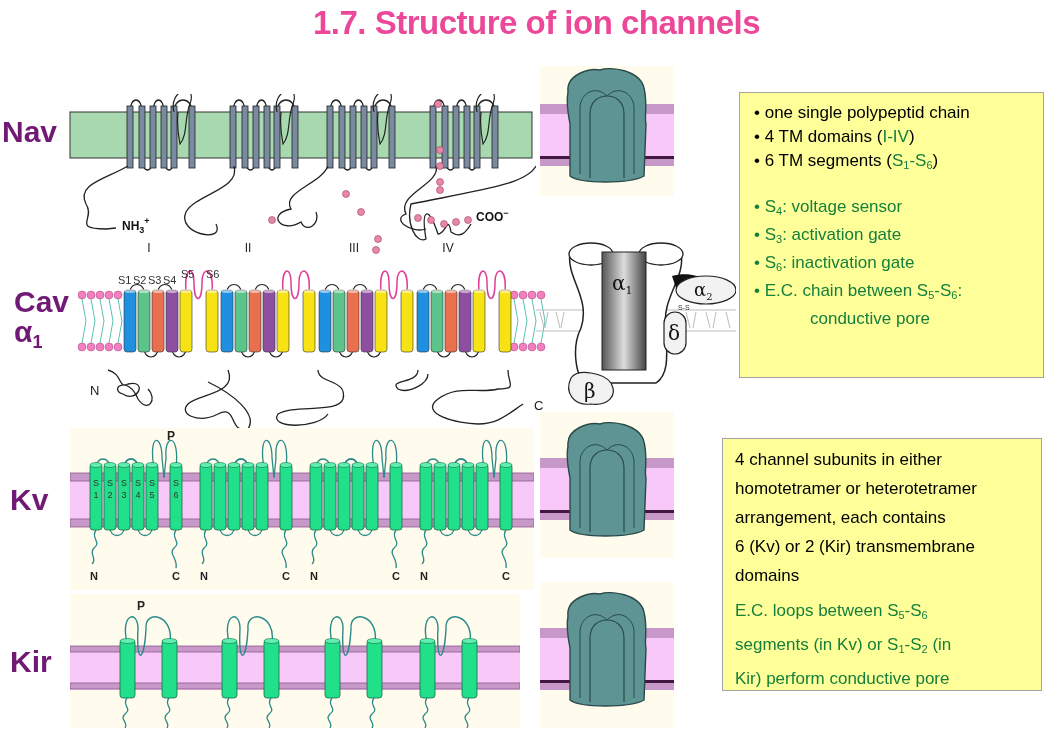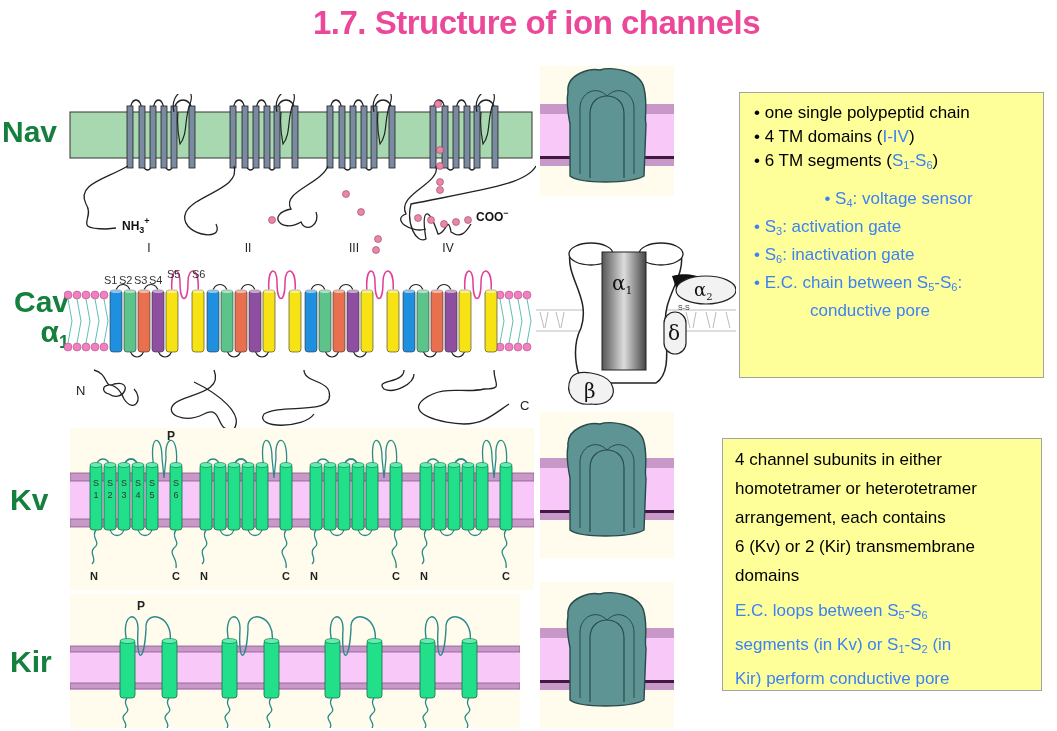--- a/index.html
+++ b/index.html
@@ -1,24 +1,24 @@
 <!DOCTYPE html>
 <html><head>
 <meta charset="utf-8">
 <style>
   html,body{margin:0;padding:0;background:#ffffff;}
   body{width:1057px;height:731px;position:relative;overflow:hidden;font-family:"Liberation Sans",sans-serif;}
   .title{position:absolute;left:0;top:4px;width:1057px;text-align:center;font-family:"Liberation Sans",sans-serif;font-weight:bold;font-size:33px;color:#ec4899;letter-spacing:-0.5px;margin-left:8px;}
-  .rowlabel{position:absolute;font-family:"Liberation Sans",sans-serif;font-weight:bold;color:#15803d;font-size:30px;line-height:30px;text-align:right;}
+  .rowlabel{position:absolute;font-family:"Liberation Sans",sans-serif;font-weight:bold;color:#701a75;font-size:30px;line-height:30px;text-align:left;}
   .rowlabel sub{font-size:18px;vertical-align:-6px;}
   .panel{position:absolute;}
   svg{display:block;}
   .infobox{position:absolute;background:#ffff99;border:1px solid #a3a3a3;font-family:"Liberation Sans",sans-serif;font-size:17px;color:#000;box-sizing:border-box;}
   .infobox .line{line-height:24px;white-space:nowrap;}
-  .red{color:#3b82f6;}
+  .red{color:#15803d;}
   .infobox sub{font-size:11px;vertical-align:-3px;}
   .indent{padding-left:14px;}
   .indent2{padding-left:56px;}
   .box2 .line{line-height:29px;}
 </style>
 </head>
 <body>
 
 <div class="title">1.7. Structure of ion channels</div>
 
@@ -107,21 +107,21 @@
       </g>
     <text x="56" y="136" font-family="Liberation Sans, sans-serif" font-size="12" font-weight="bold" fill="#111"><tspan>NH</tspan><tspan font-size="9" dy="3">3</tspan><tspan font-size="9" dy="-9">+</tspan></text>
     <text x="410" y="127" font-family="Liberation Sans, sans-serif" font-size="12" font-weight="bold" fill="#111"><tspan>COO</tspan><tspan font-size="9" dy="-5">−</tspan></text>
     <text x="83" y="158" font-family="Liberation Sans, sans-serif" font-size="12" fill="#222" text-anchor="middle">I</text>
     <text x="182" y="158" font-family="Liberation Sans, sans-serif" font-size="12" fill="#222" text-anchor="middle">II</text>
     <text x="288" y="158" font-family="Liberation Sans, sans-serif" font-size="12" fill="#222" text-anchor="middle">III</text>
     <text x="382" y="158" font-family="Liberation Sans, sans-serif" font-size="12" fill="#222" text-anchor="middle">IV</text>
   </svg>
 </div>
 
-<div class="panel" style="left:64px;top:264px;width:470px;height:168px;">
+<div class="panel" style="left:78px;top:264px;width:470px;height:168px;">
   <svg id="cav-svg" width="470" height="168" viewBox="0 0 470 168">
     <g id="cav-lipids">
         <circle cx="4" cy="31" r="4" fill="#f080c0" stroke="#b04080" stroke-width="0.5"></circle>
         <circle cx="4" cy="83" r="4" fill="#f080c0" stroke="#b04080" stroke-width="0.5"></circle>
         <path d="M4,35 L8,57 L4,79" fill="none" stroke="#30b0a0" stroke-width="0.8"></path>
         <circle cx="13" cy="31" r="4" fill="#f080c0" stroke="#b04080" stroke-width="0.5"></circle>
         <circle cx="13" cy="83" r="4" fill="#f080c0" stroke="#b04080" stroke-width="0.5"></circle>
         <path d="M13,35 L17,57 L13,79" fill="none" stroke="#30b0a0" stroke-width="0.8"></path>
         <circle cx="22" cy="31" r="4" fill="#f080c0" stroke="#b04080" stroke-width="0.5"></circle>
         <circle cx="22" cy="83" r="4" fill="#f080c0" stroke="#b04080" stroke-width="0.5"></circle>
@@ -446,21 +446,21 @@
         <path d="M399,104 c-6,8 6,10 -2,16 c-6,6 4,8 0,14" fill="none" stroke="#2a8a8a" stroke-width="1.3"></path>
       </g>
     <text x="67" y="16" font-family="Liberation Sans, sans-serif" font-size="12" font-weight="bold" fill="#222">P</text>
   </svg>
 </div>
 
 <div class="infobox" id="box1" style="left:739px;top:92px;width:305px;height:286px;padding:8px 0 0 14px;">
     <div class="line"><span>• one single polypeptid chain</span></div>
     <div class="line"><span>• 4 TM domains (</span><span class="red">I-IV</span><span>)</span></div>
     <div class="line"><span>• 6 TM segments (</span><span class="red">S</span><sub class="red">1</sub><span class="red">-</span><span class="red">S</span><sub class="red">6</sub><span>)</span></div>
-    <div class="line" style="margin-top: 10px; text-align: center;"><span class="red">• S</span><sub class="red">4</sub><span class="red">: voltage sensor</span></div>
+    <div class="line" style="margin-top: 18px;"><span class="red">• S</span><sub class="red">4</sub><span class="red">: voltage sensor</span></div>
     <div class="line"><span class="red">• S</span><sub class="red">3</sub><span class="red">: activation gate</span></div>
     <div class="line"><span class="red">• S</span><sub class="red">6</sub><span class="red">: inactivation gate</span></div>
     <div class="line"><span class="red">• E.C. chain between S</span><sub class="red">5</sub><span class="red">-S</span><sub class="red">6</sub><span class="red">:</span></div>
     <div class="line indent2"><span class="red">conductive pore</span></div>
   </div>
 
 <div class="infobox box2" id="box2" style="left:722px;top:438px;width:320px;height:253px;padding:6px 0 0 12px;">
     <div class="line"><span>4 channel subunits in either</span></div>
     <div class="line"><span>homotetramer or heterotetramer</span></div>
     <div class="line"><span>arrangement, each contains</span></div>

